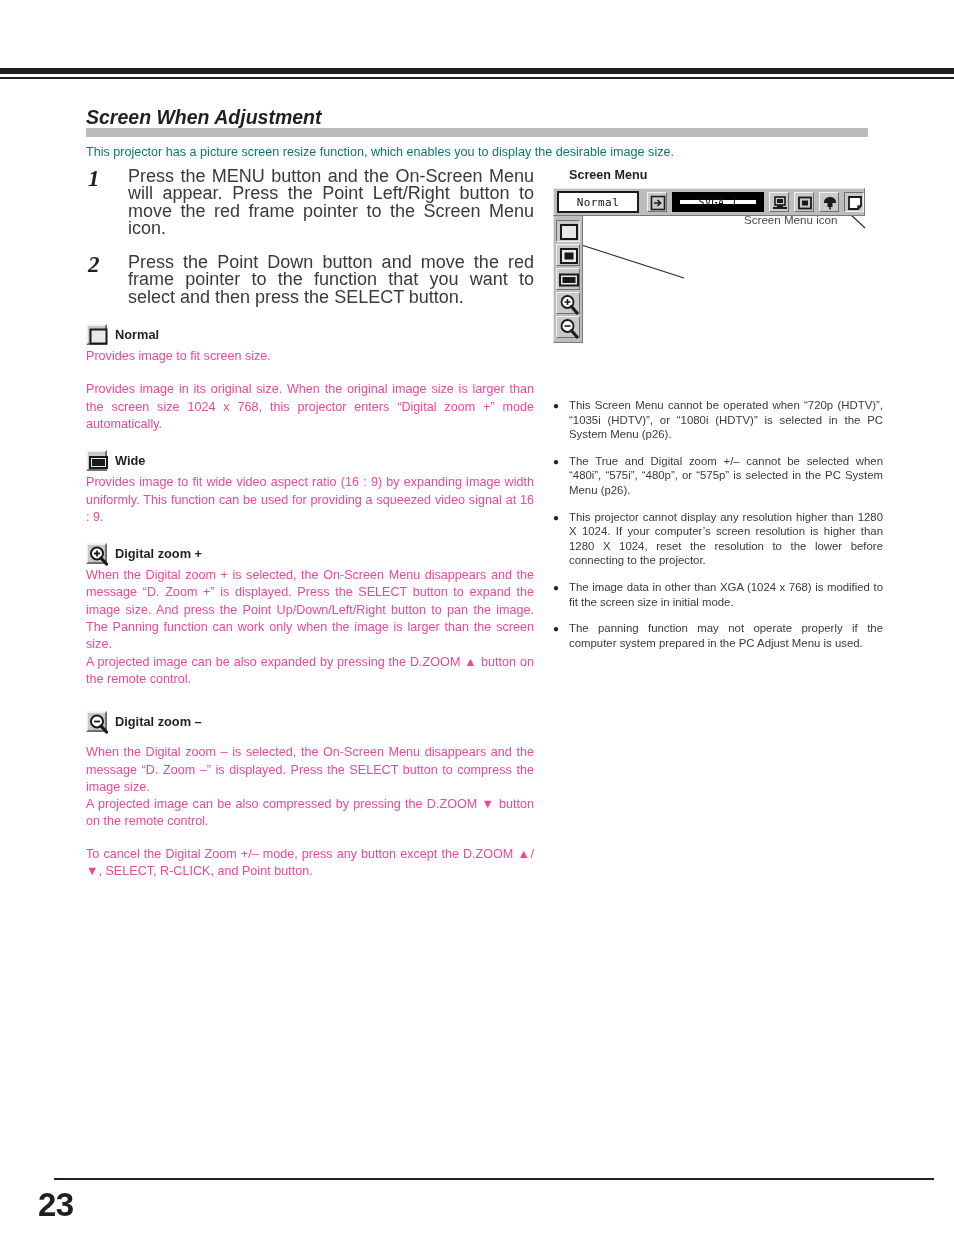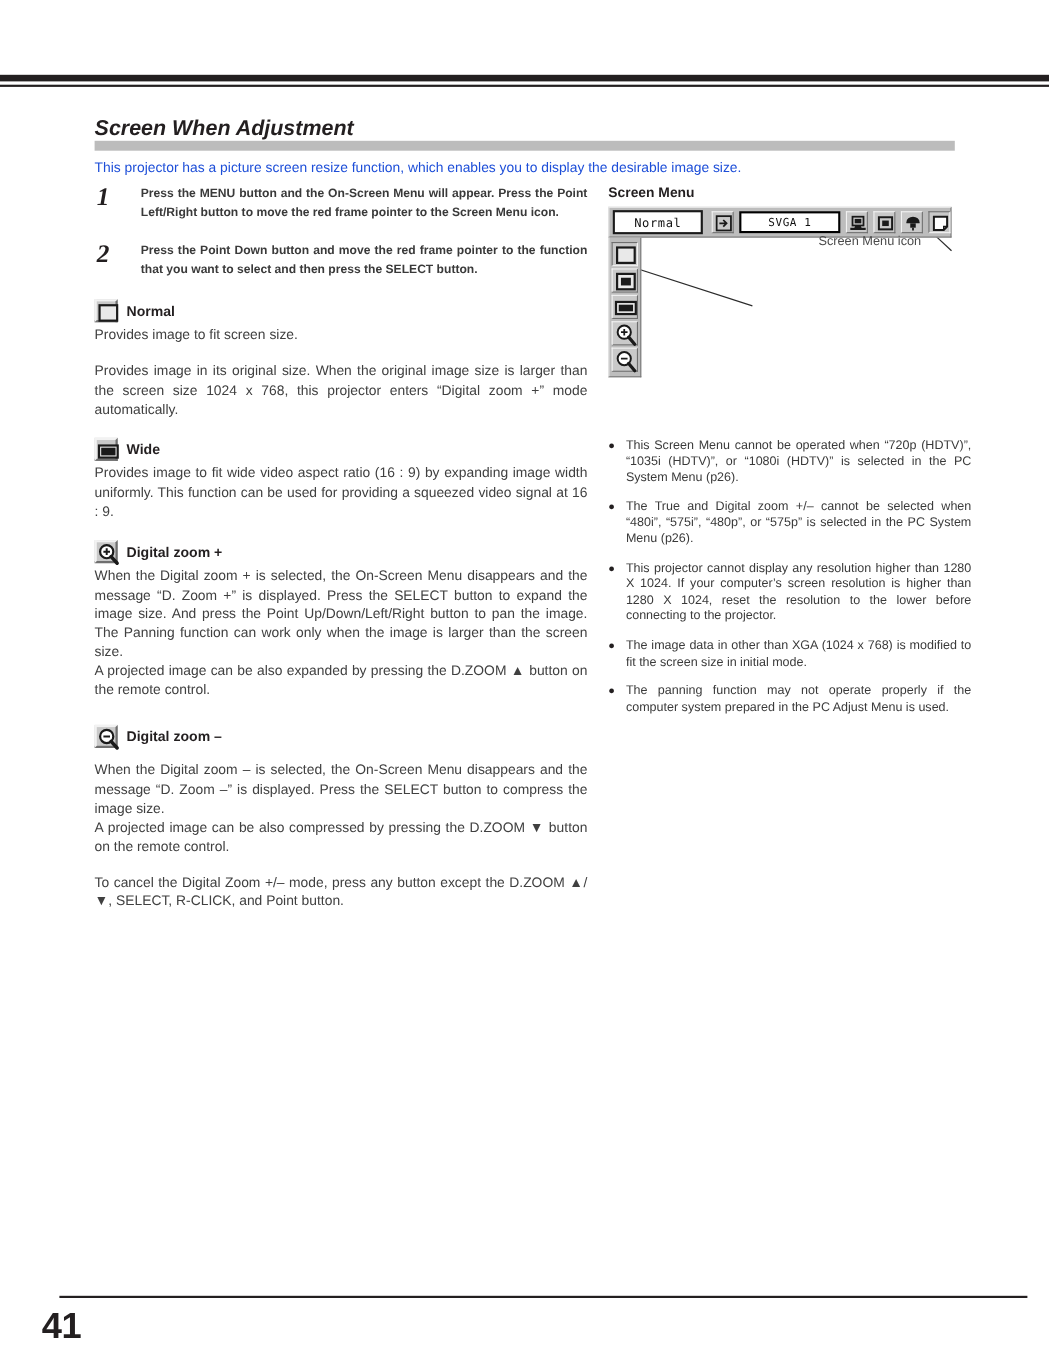--- a/index.html
+++ b/index.html
@@ -32,47 +32,46 @@
     font-family: "Liberation Sans", sans-serif;
   }
   .heading-bar {
     position: absolute; left: 86px; top: 128px; width: 782px; height: 9px;
     background: #bcbcbc;
   }
 
   
   .intro {
     position: absolute; left: 86px; top: 144px; width: 790px;
-    font-size: 12.6px; line-height: 17px; color: #1d4ed8;
+    font-size: 12.6px; line-height: 17px; color: #0f766e;
   }
 
   
   .col-left  { position: absolute; left: 86px; top: 168px; width: 448px; }
   .col-right { position: absolute; left: 553px; top: 168px; width: 330px; }
 
   
   .step { position: relative; padding-left: 42px; margin-bottom: 17px; }
   .step-num {
     position: absolute; left: 2px; top: -2px;
     font-family: "Liberation Serif", serif;
     font-style: italic; font-weight: bold; font-size: 23px;
     color: #231f20;
   }
   .step-text {
-    font-size: 11px; line-height: 17.3px; color: #3a3a3a;
+    font-size: 18px; line-height: 17.3px; color: #3a3a3a;
     text-align: justify;
-    font-weight: bold;
   }
 
   
   .func { margin-top: 16px; }
   .func-head { display: flex; align-items: center; gap: 8px; height: 22px; }
   .func-title { font-size: 12.8px; font-weight: bold; color: #231f20; }
   .func-body {
-    font-size: 12.6px; line-height: 17.3px; color: #404040;
+    font-size: 12.6px; line-height: 17.3px; color: #ec4899;
     text-align: justify; margin-top: 3px;
   }
   .func-body.tight { margin-top: 12px; }
   .para { margin: 0; }
   .para + .para { margin-top: 0px; }
   .para.spaced { margin-top: 15px; }
 
   
   .chip {
     width: 21px; height: 21px; flex: 0 0 21px;
@@ -82,21 +81,21 @@
     border-right: 2px solid #6f6f6f;
     border-bottom: 2px solid #6f6f6f;
     position: relative;
   }
   .chip svg { position: absolute; left: 0; top: 0; }
 
   
   .diagram { position: relative; width: 330px; height: 180px; }
   .diagram-label {
     font-size: 12.6px; font-weight: bold; color: #231f20;
-    position: absolute; left: 0; top: 0;
+    position: absolute; left: 16px; top: 0;
   }
   .menubar {
     position: absolute; left: 0; top: 20px;
     width: 312px; height: 28px;
     background: #bdbdbd;
     border-top: 1px solid #e8e8e8;
     border-left: 1px solid #e8e8e8;
     border-right: 1px solid #7a7a7a;
     border-bottom: 1px solid #7a7a7a;
     display: flex; align-items: center;
@@ -118,21 +117,21 @@
     position: relative; flex: 0 0 20px;
   }
   .mini-icon.sel {
     border-top: 1px solid #6f6f6f;
     border-left: 1px solid #6f6f6f;
     border-right: 1px solid #f2f2f2;
     border-bottom: 1px solid #f2f2f2;
   }
   .svga-box {
     width: 92px; height: 20px; margin-left: 5px;
-    background: #ffffff; border: 2px solid #000000;
+    background: #ffffff; border: 8px solid #000000;
     display: flex; align-items: center; justify-content: center;
     font-family: "DejaVu Sans Mono", monospace;
     font-size: 10px; color: #111; letter-spacing: 0.5px;
     flex: 0 0 92px;
   }
   .sidebar-col {
     position: absolute; left: 0; top: 48px;
     width: 30px;
     background: #bdbdbd;
     border-left: 1px solid #e8e8e8;
@@ -388,13 +387,13 @@
     <span class="note-bullet">●</span>
     <span class="note-text">The image data in other than XGA (1024 x 768) is modified to fit the screen size in initial mode.</span>
   </div>
   <div class="note">
     <span class="note-bullet">●</span>
     <span class="note-text">The panning function may not operate properly if the computer system prepared in the PC Adjust Menu is used.</span>
   </div>
 </div>
 
 <div class="footer-rule"></div>
-<div class="page-num">41</div>
+<div class="page-num">23</div>
 
 </body></html>

